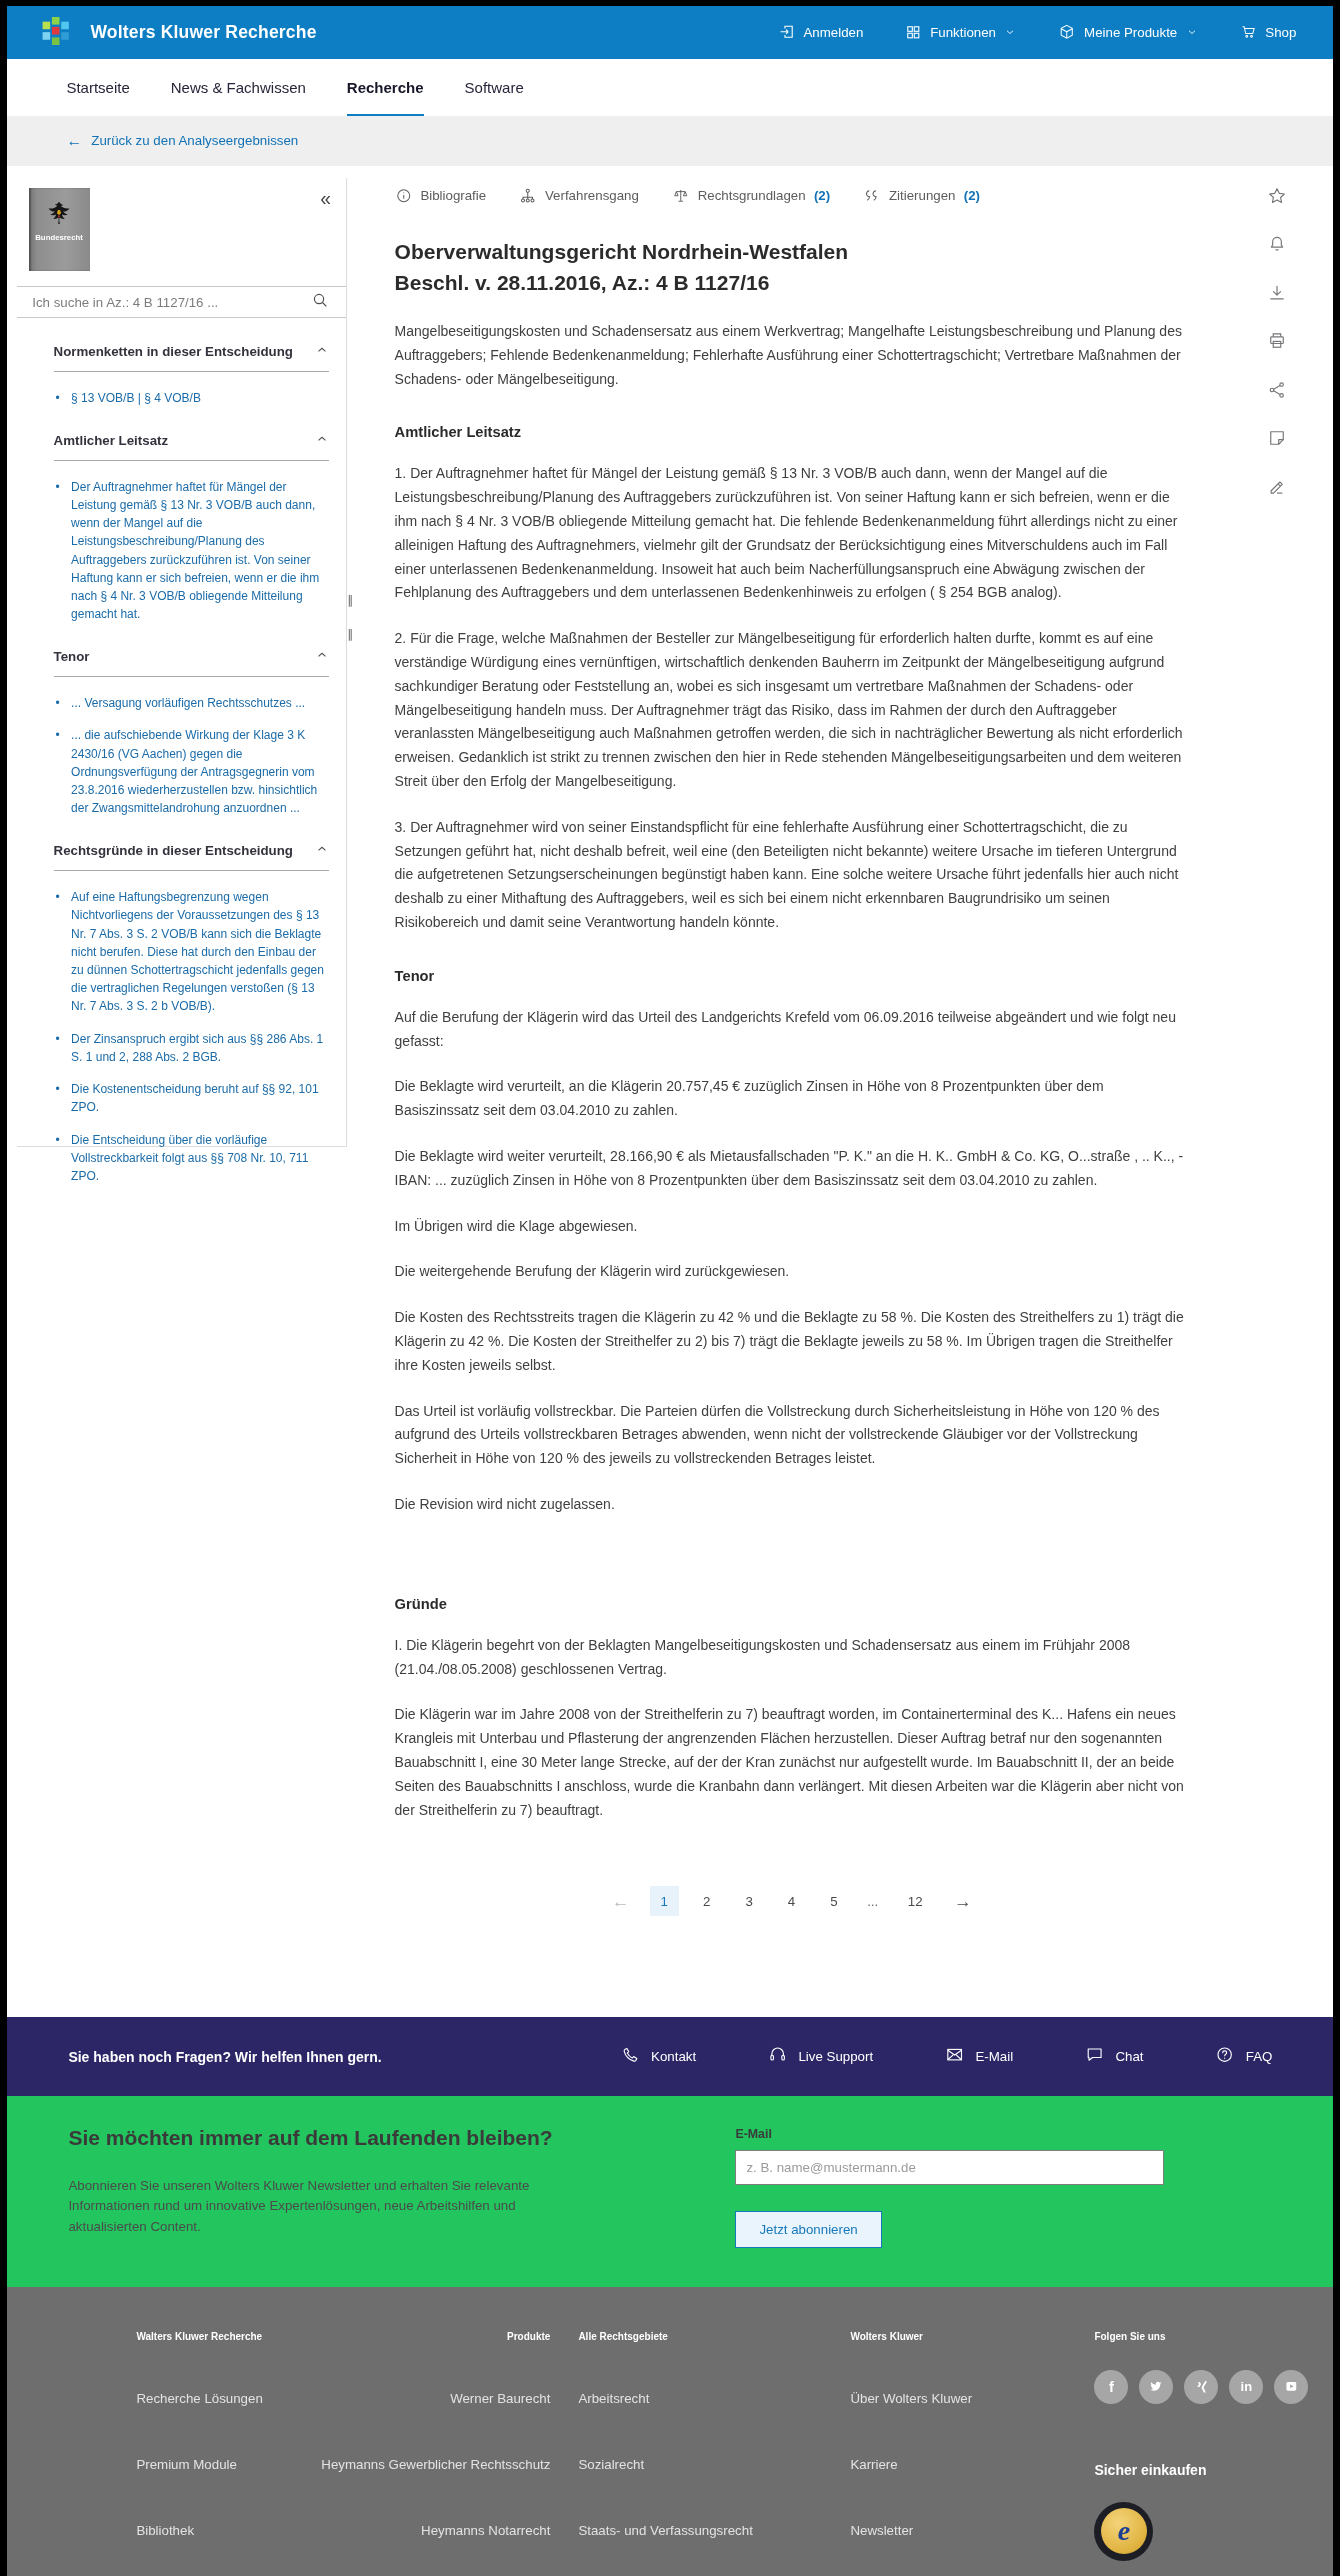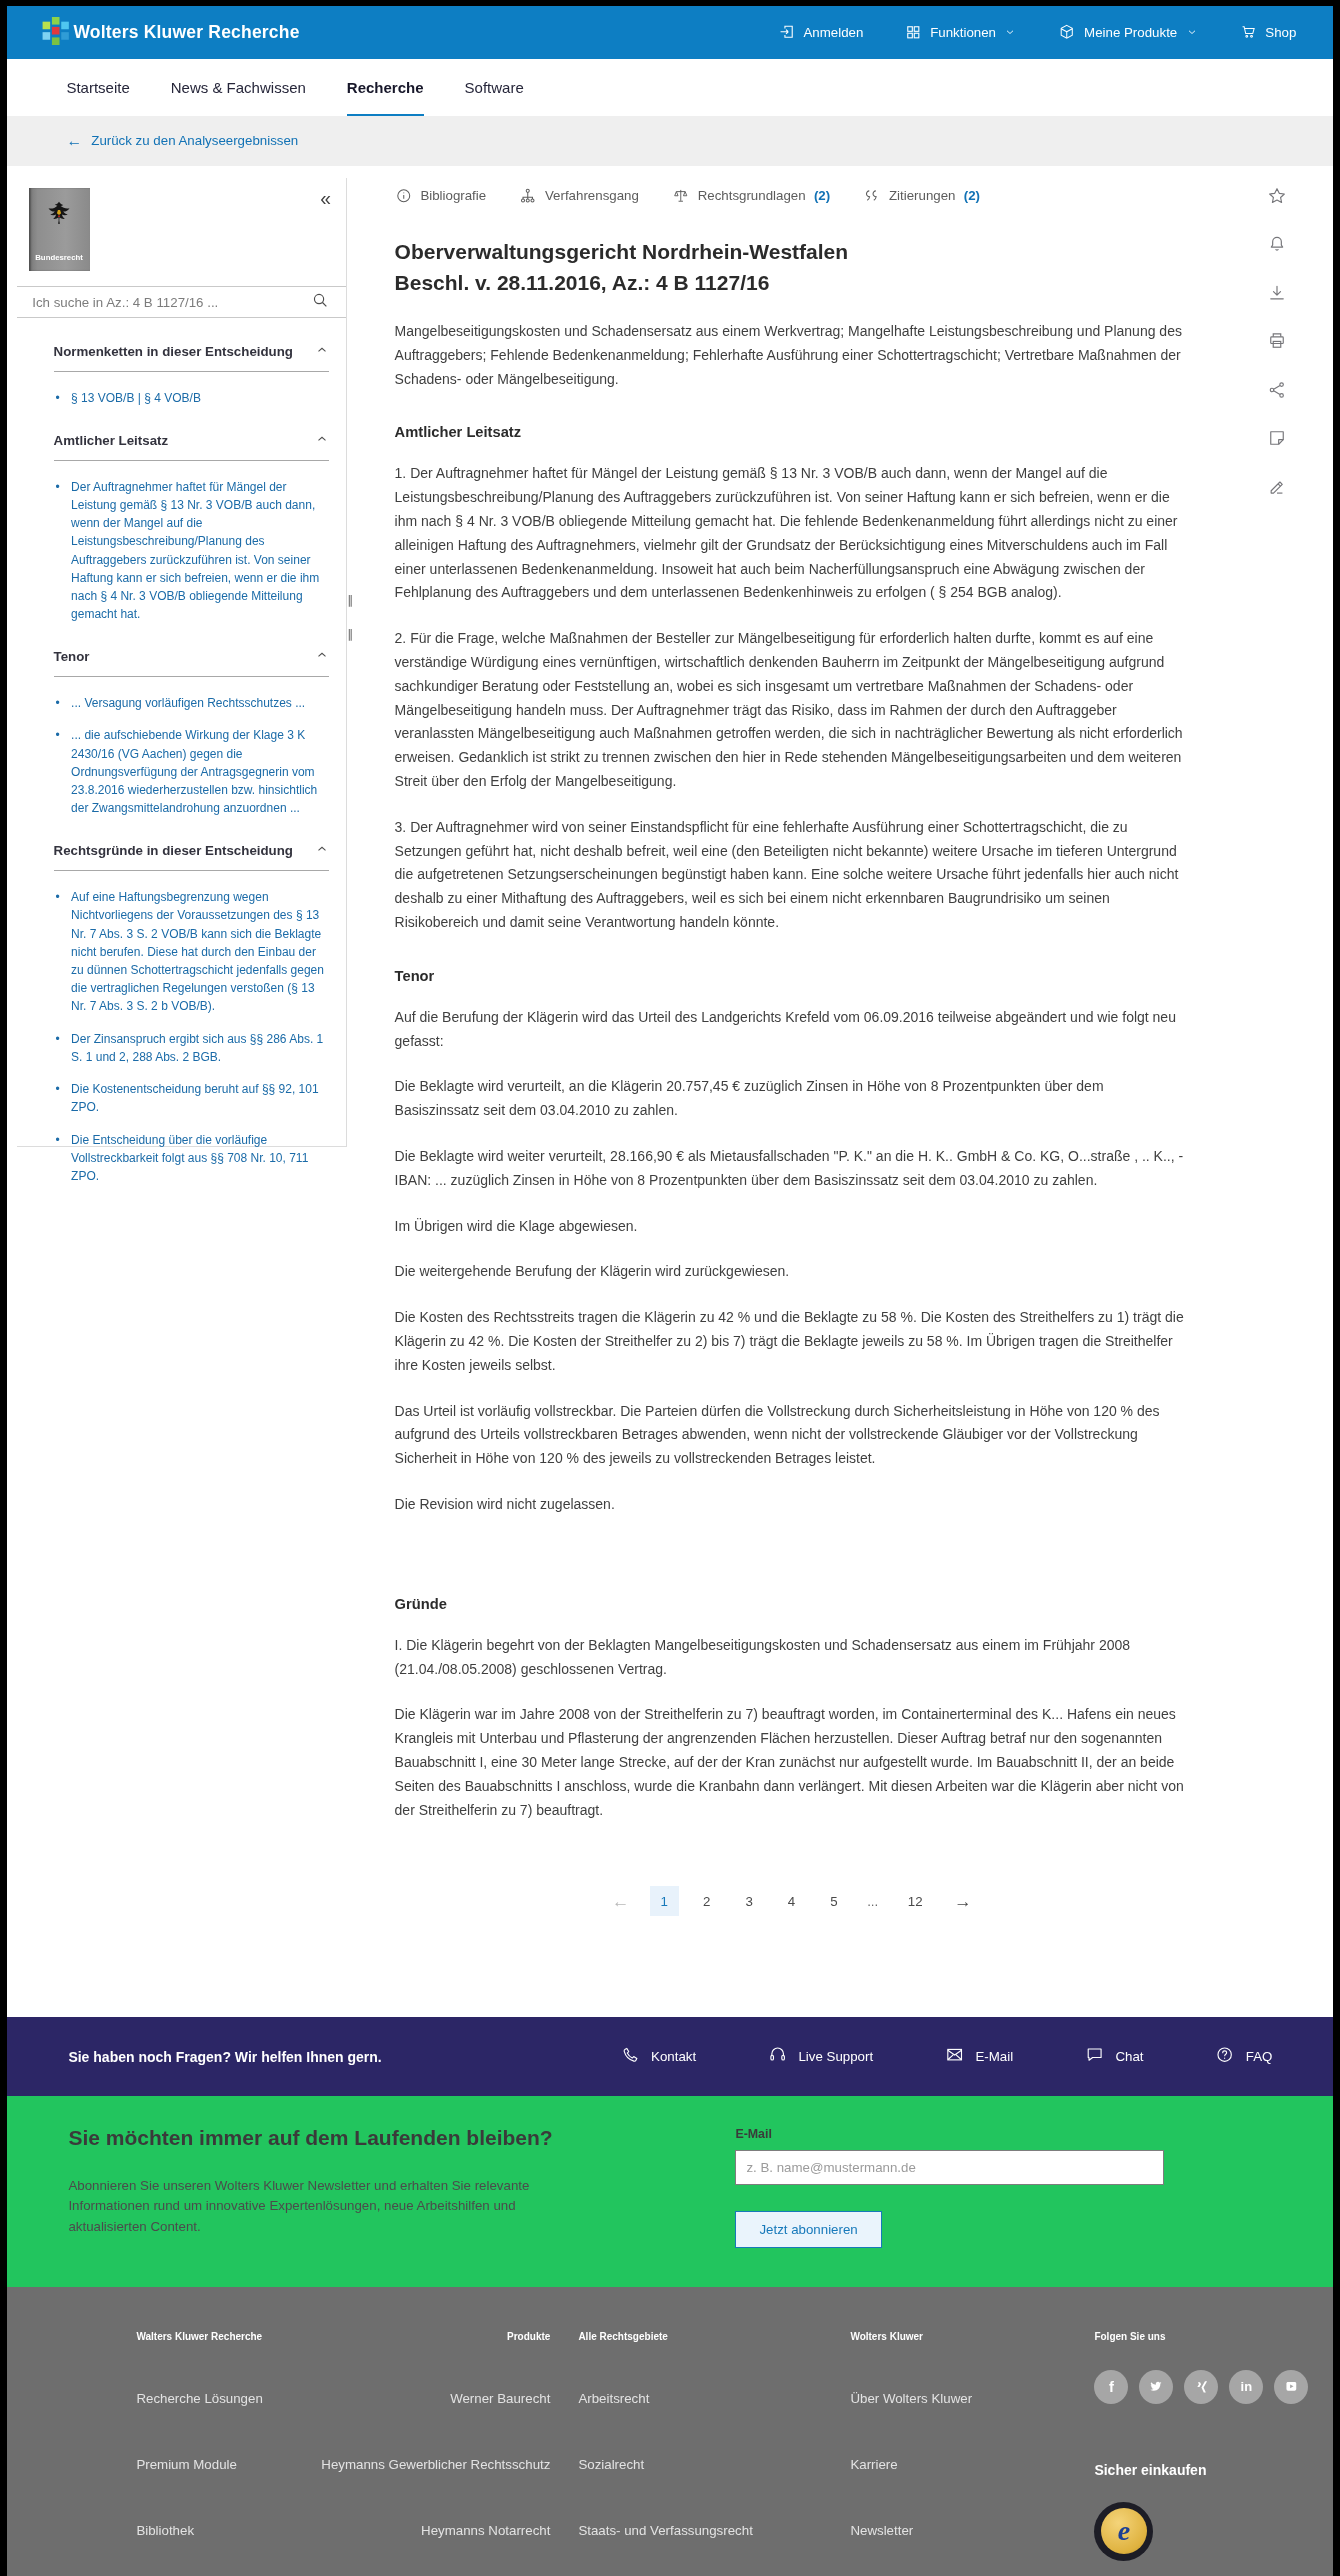--- a/index.html
+++ b/index.html
@@ -2,21 +2,21 @@
 <html lang="de" style="font-size:14.7px"><head>
 <meta charset="utf-8">
 <title>Wolters Kluwer Recherche</title>
 <style>
   * { box-sizing: border-box; margin: 0; padding: 0; }
   body { background:#000; font-family:"Liberation Sans","DejaVu Sans",sans-serif; }
   .frame { width:1326px; margin:5.5px 7.4px 14.7px 7.4px; background:#fff; }
 
   
   .topbar { height:53px; background:#0d7ec3; display:flex; align-items:center; padding:0 37px 0 35px; color:#fff; }
-  .brand { display:flex; align-items:center; gap:3px; }
+  .brand { display:flex; align-items:center; gap:20px; }
   .brand-name { font-size:17.5px; font-weight:700; letter-spacing:0.2px; }
   .topbar-items { margin-left:auto; display:flex; align-items:center; gap:42px; }
   .tb-item { display:flex; align-items:center; gap:8.3px; font-size:13.3px; cursor:pointer; }
   .tb-item svg { display:block; }
 
   
   .nav { height:57px; background:#fff; display:flex; align-items:flex-end; gap:41px; padding:0 0 0 59px; }
   .nav-item { font-size:15px; color:#26263a; padding-bottom:17.5px; cursor:pointer; border-bottom:2.8px solid transparent; }
   .nav-item.active { font-weight:700; color:#17172a; border-bottom-color:#0d7ec3; }
 
@@ -27,21 +27,21 @@
 
   
   .content { display:flex; position:relative; background:#fff; padding:12px 0 101px 9.2px; min-height:1712px; }
 
   .sidebar { width:330px; min-width:330px; border-right:0.9px solid #dcdcdc; border-bottom:0.9px solid #dcdcdc;
              height:969px; position:relative; padding-top:1.8px; }
   .collapse { position:absolute; top:11px; right:14.7px; font-size:19.3px; color:#3f3f3f; cursor:pointer; line-height:1; }
   .book { width:61px; height:83px; margin:9.2px 0 0 12px; background:linear-gradient(90deg,#777 0%,#8e8e8e 14%,#9b9b9b 60%,#8a8a8a 100%);
           display:flex; flex-direction:column; align-items:center; box-shadow:inset 1.8px 0 1.8px rgba(0,0,0,.35); }
   .book .emblem { margin-top:11px; }
-  .book .cap { font-size:7.8px; font-weight:700; color:#fff; margin-top:20px; }
+  .book .cap { font-size:7.8px; font-weight:700; color:#fff; margin-top:0; }
 
   .sb-search { display:flex; align-items:center; border-top:0.9px solid #c9c9c9; border-bottom:0.9px solid #c9c9c9;
                height:32px; margin-top:14.7px; padding:0 16.6px 0 15.7px;justify-content:flex-end; }
   .sb-search input { flex:1; border:none; outline:none; font-size:13.3px; color:#555; background:transparent;
                      font-family:"Liberation Sans","DejaVu Sans",sans-serif; }
   .sb-search input::placeholder { color:#7c7c7c; }
 
   .sb-section { margin:25px 16.6px 0 37px; }
   .sb-head { display:flex; align-items:center; justify-content:space-between; cursor:pointer; }
   .sb-title { font-size:13.3px; font-weight:700; color:#33333e; }

